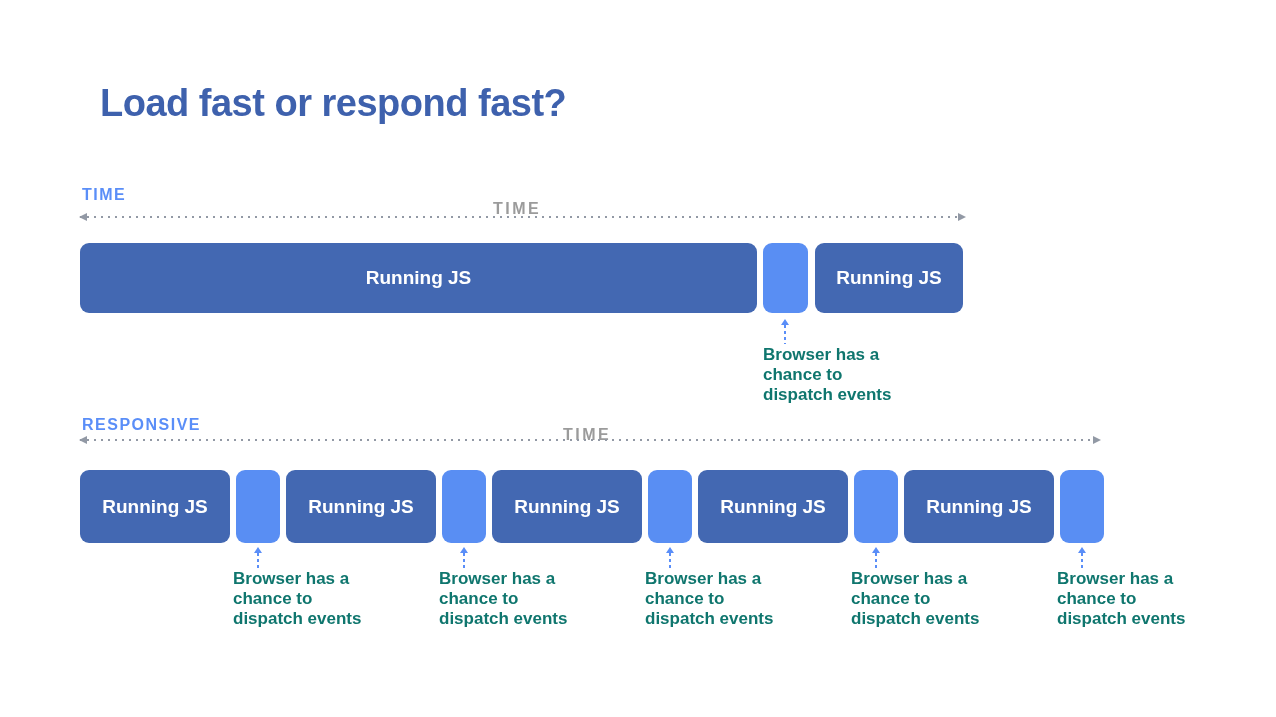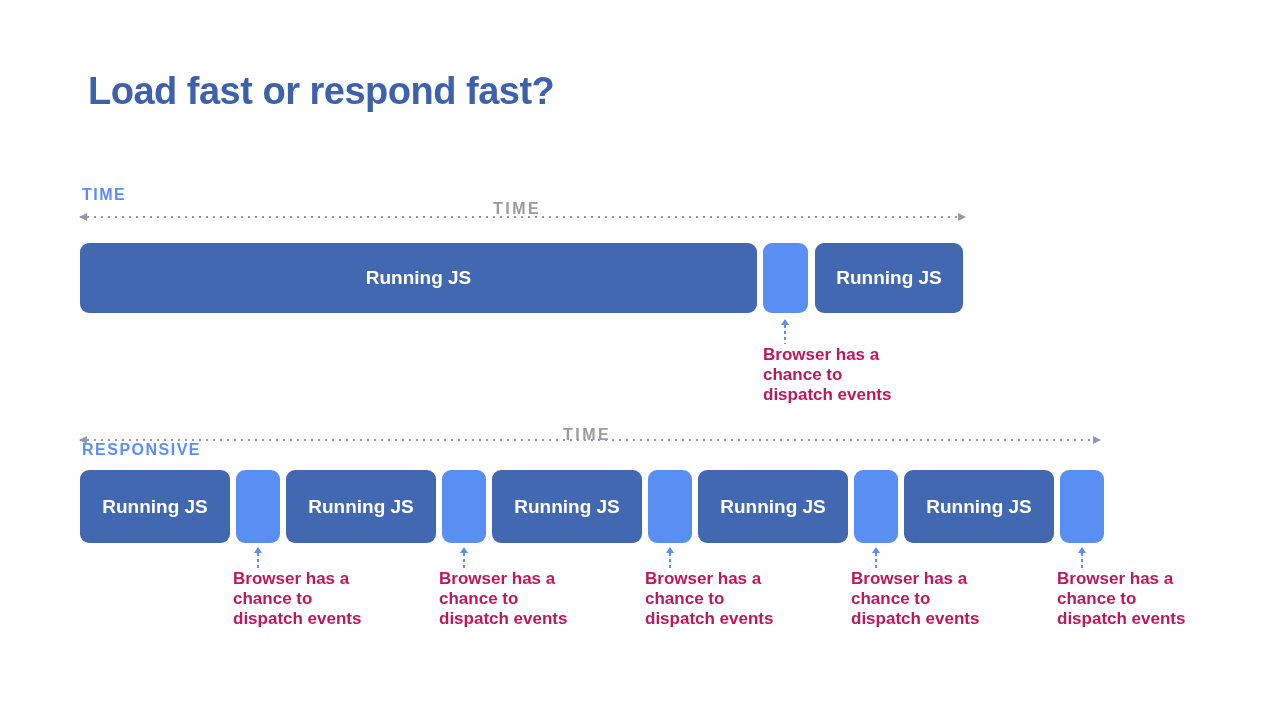--- a/index.html
+++ b/index.html
@@ -8,21 +8,21 @@
     width: 1276px;
     height: 717px;
     background: #ffffff;
     font-family: "Liberation Sans", sans-serif;
     overflow: hidden;
   }
   .title {
     position: absolute;
     left: 84px;
     top: 66px;
-    margin: 4px;
+    margin: 16px;
     font-size: 38px;
     font-weight: 700;
     color: #3e61ad;
     letter-spacing: -0.5px;
   }
   .section-label {
     position: absolute;
     font-size: 16px;
     font-weight: 700;
     letter-spacing: 1.5px;
@@ -98,21 +98,21 @@
     width: 0; height: 0;
     border-left: 4px solid transparent;
     border-right: 4px solid transparent;
     border-bottom: 6px solid #5a8ef8;
   }
   .note {
     position: absolute;
     font-size: 17px;
     line-height: 20px;
     font-weight: 700;
-    color: #be185d;
+    color: #0f766e;
     white-space: pre-line;
   }
 </style>
 </head>
 <body>
 
 <div class="slide">
 
   <h1 class="title">Load fast or respond fast?</h1>
 
@@ -125,21 +125,21 @@
   <div class="bars fast-bars">
     <div class="bar js seg-0">Running JS</div>
     <div class="bar idle seg-1"></div>
     <div class="bar js seg-2">Running JS</div>
   </div>
   <div class="up-arrow" style="left:784px; top:325px; height:19px;"></div>
   <div class="note" style="left:763px; top:345px;">Browser has a
 chance to
 dispatch events</div>
 
-  <div class="section-label" style="left:82px; top:416px;margin-top:25px;">RESPONSIVE</div>
+  <div class="section-label" style="left:82px; top:416px;">RESPONSIVE</div>
   <div class="time-label" style="left:563px; top:413px;">TIME</div>
   <div class="axis" style="left:80px; top:439px; width:1020px;">
     <span class="arrow-left"></span>
     <span class="arrow-right"></span>
   </div>
   <div class="bars resp-bars">
     <div class="bar js">Running JS</div>
     <div class="bar idle"></div>
     <div class="bar js">Running JS</div>
     <div class="bar idle"></div>

